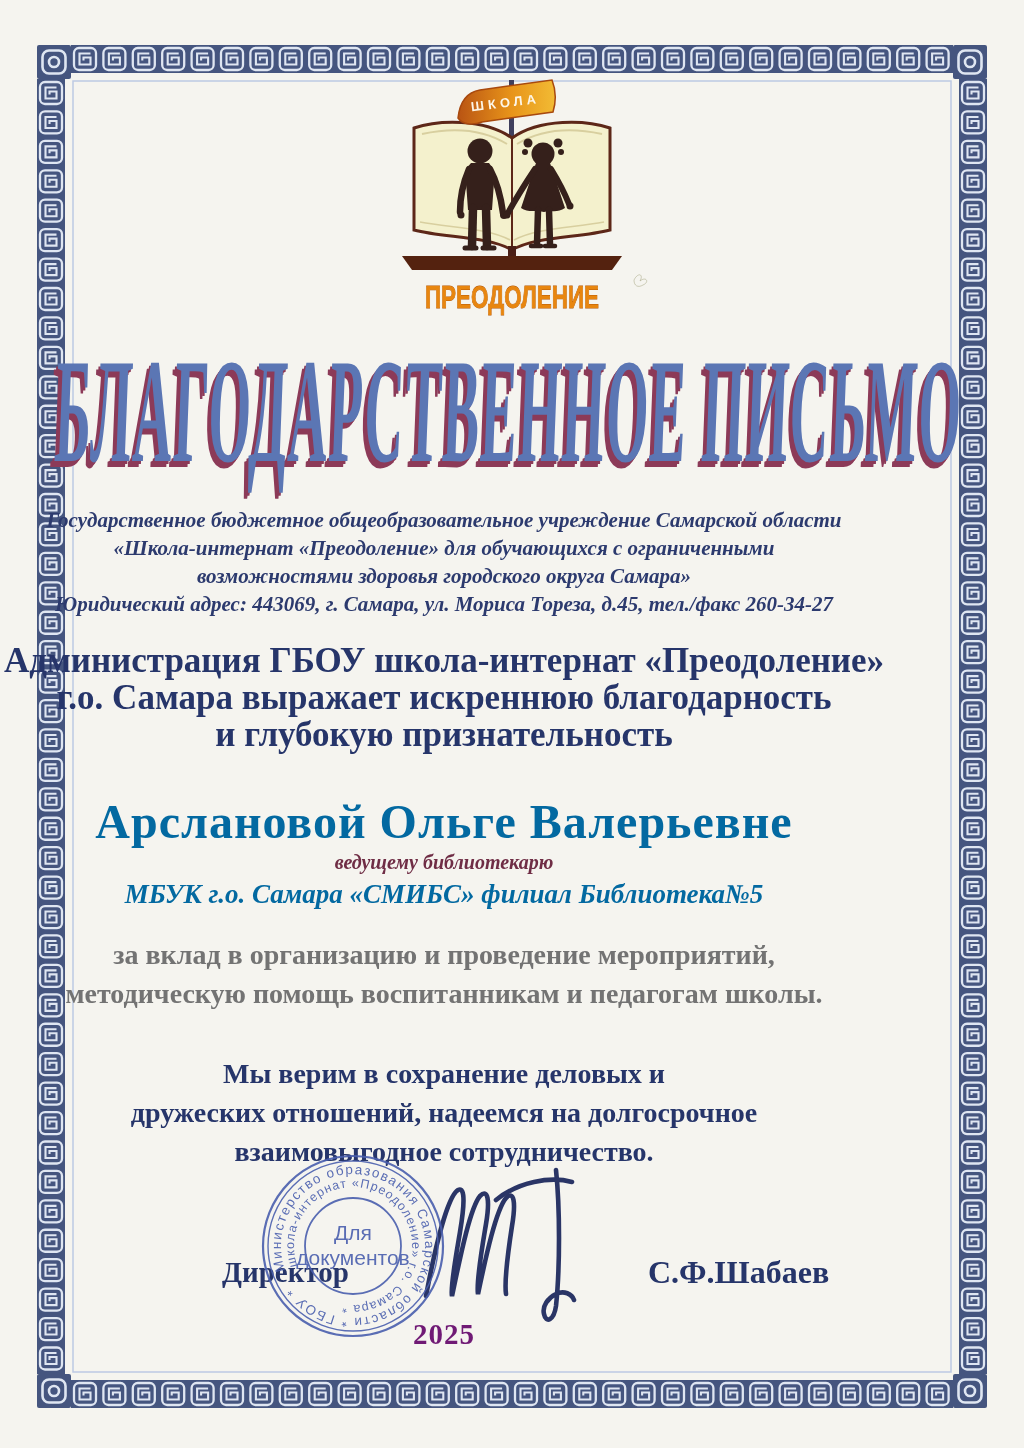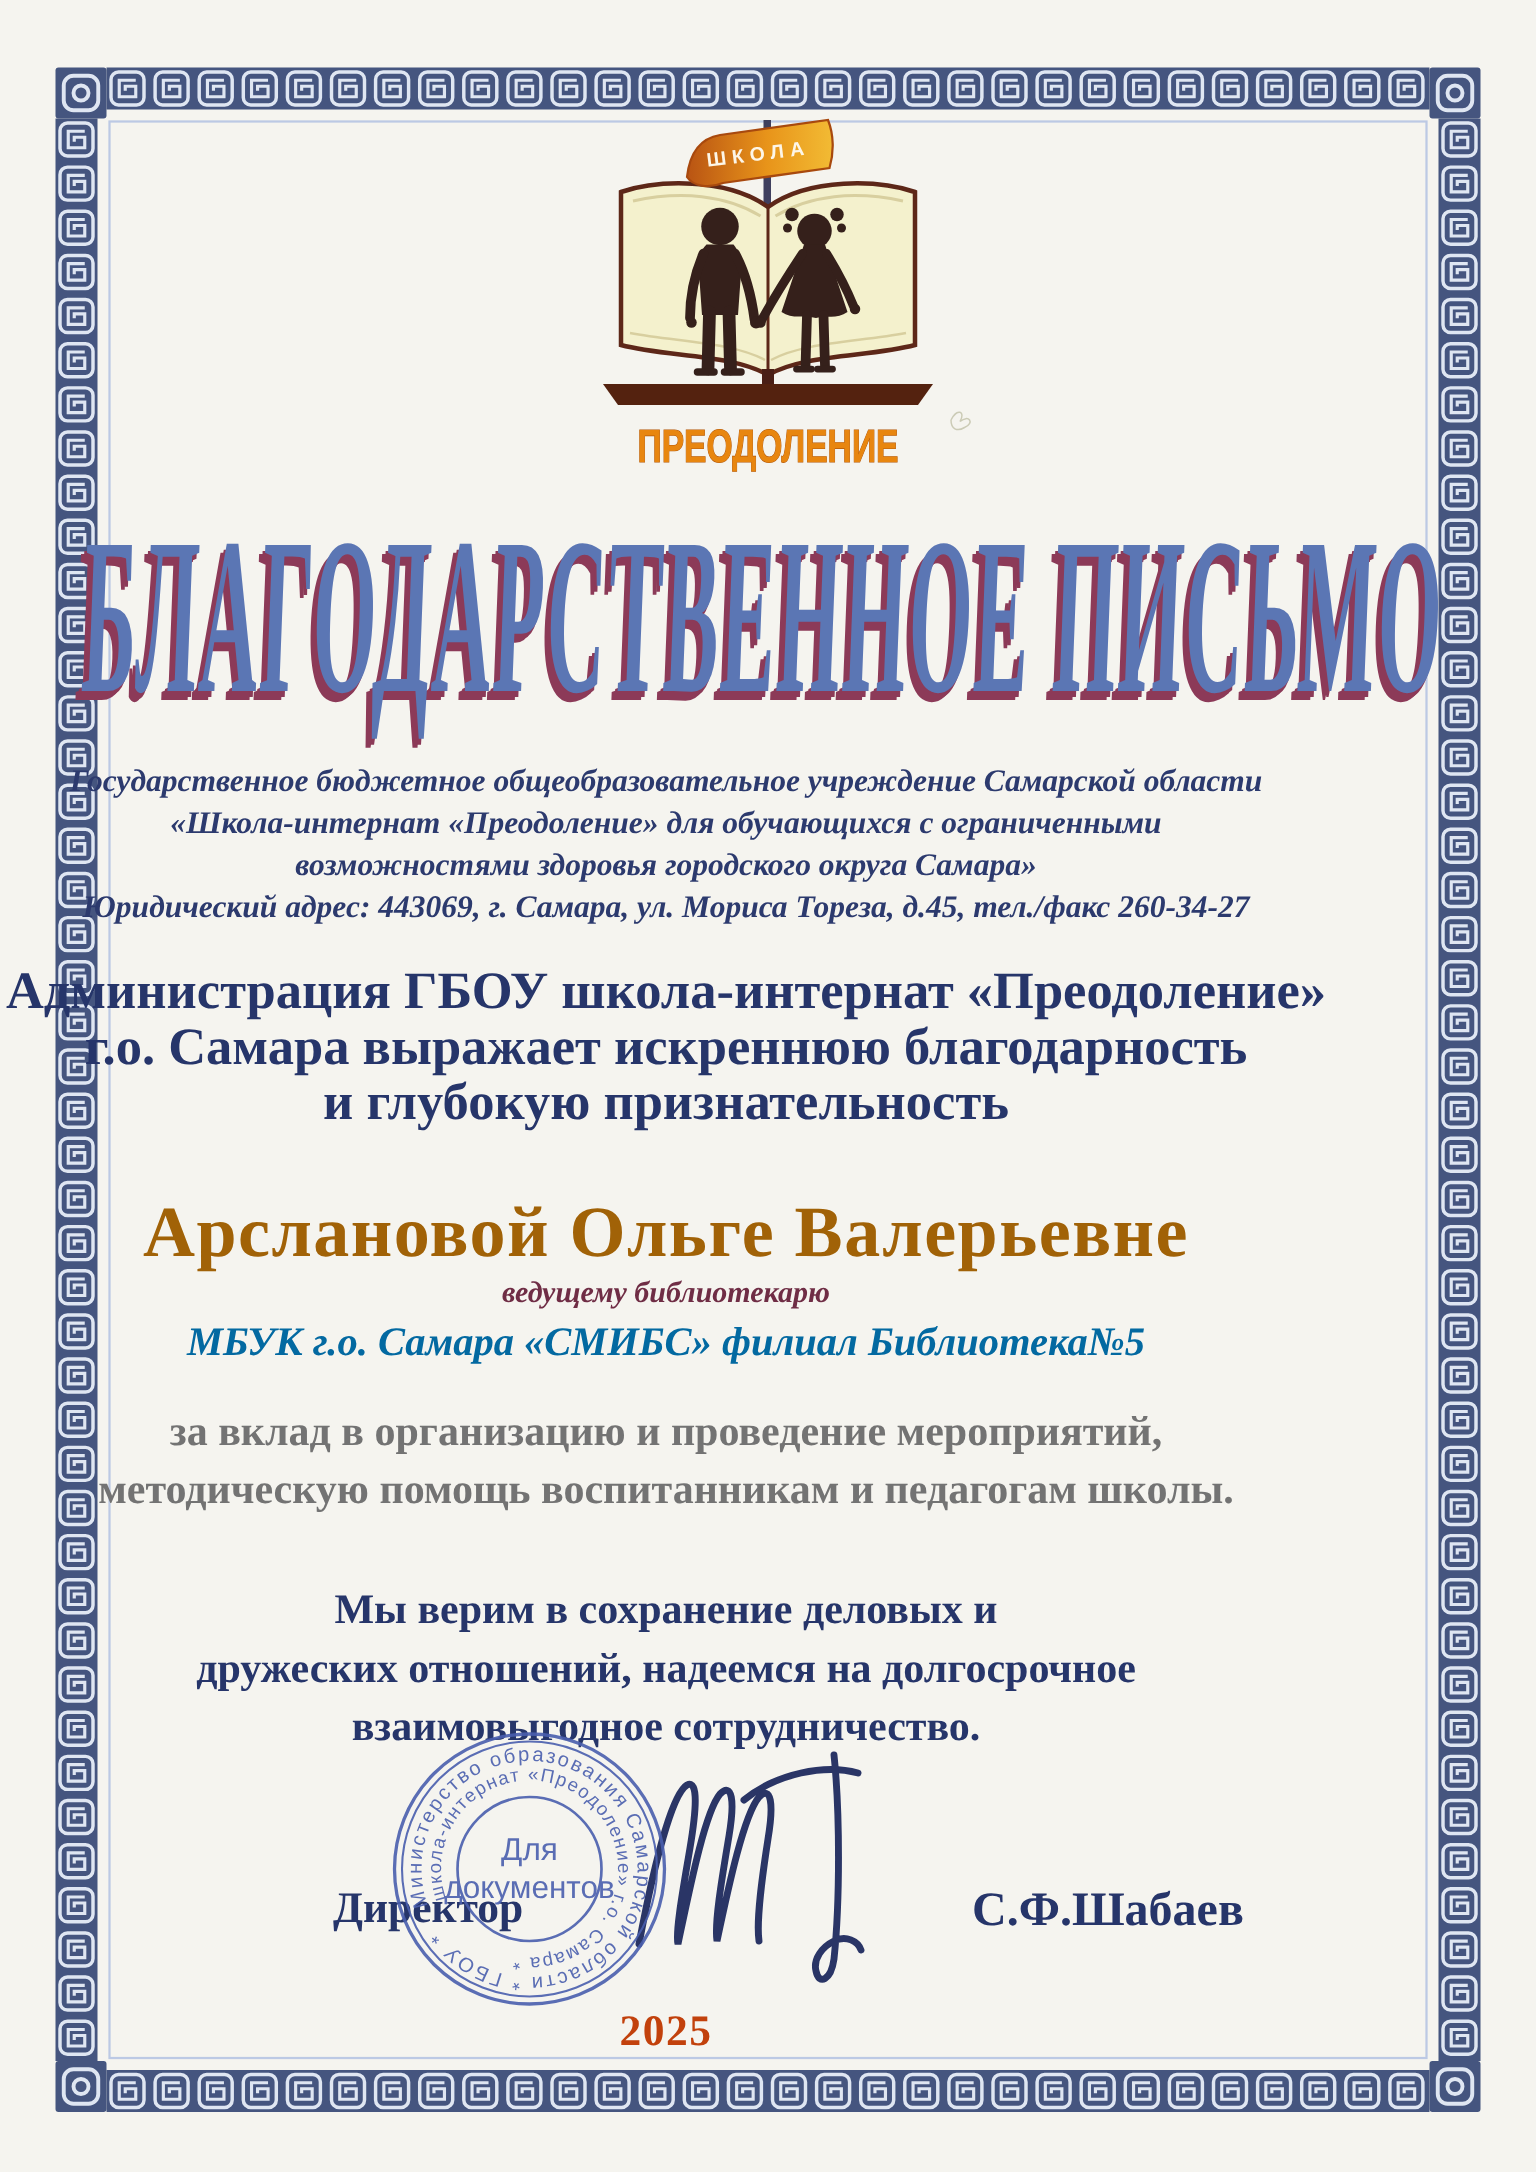--- a/index.html
+++ b/index.html
@@ -14,28 +14,28 @@
   .title-wrap{position:absolute;left:0;top:336px;width:1024px;display:flex;justify-content:center;}
   .title-text{
     display:inline-block;white-space:nowrap;
     font-size:124px;line-height:1.02;font-weight:bold;
     color:#5b76b4;letter-spacing:3px;
     transform:scale(0.44,1.2) skewX(-6deg);transform-origin:top center;
     text-shadow:-9px 5px 0 #8c3a58, -4px 3px 0 #8c3a58;
   }
   .org-info{top:506px;font-size:21px;line-height:28px;font-weight:bold;font-style:italic;color:#2c3a6e;}
   .salutation{top:640px;font-size:35px;line-height:37px;font-weight:bold;color:#26356a;}
-  .recipient-name{top:794px;font-size:48px;font-weight:bold;color:#a16207;letter-spacing:1px;}
+  .recipient-name{top:794px;font-size:48px;font-weight:bold;color:#0369a1;letter-spacing:1px;}
   .recipient-position{top:851px;font-size:20px;font-weight:bold;font-style:italic;color:#6f2d45;}
   .recipient-org{top:879px;font-size:27px;font-weight:bold;font-style:italic;color:#0369a1;}
   .reason{top:933px;font-size:28px;line-height:39px;font-weight:bold;color:#737373;}
   .closing{top:1052px;font-size:28px;line-height:39px;font-weight:bold;color:#26356a;}
   .director-label{left:222px;top:1256px;font-size:29px;font-weight:bold;color:#26356a;}
   .director-name{left:648px;top:1254px;font-size:32px;font-weight:bold;color:#26356a;}
-  .year{top:1318px;font-size:29px;font-weight:bold;color:#c2410c;letter-spacing:1px;margin-top:20px;}
+  .year{top:1318px;font-size:29px;font-weight:bold;color:#701a75;letter-spacing:1px;}
   svg{display:block;}
 </style>
 </head>
 <body>
 
 <div class="page">
 
   <svg id="borderSvg" class="abs" style="left:0;top:0;" width="1024" height="1448" viewBox="0 0 1024 1448">
     <defs>
       <g id="mu">

